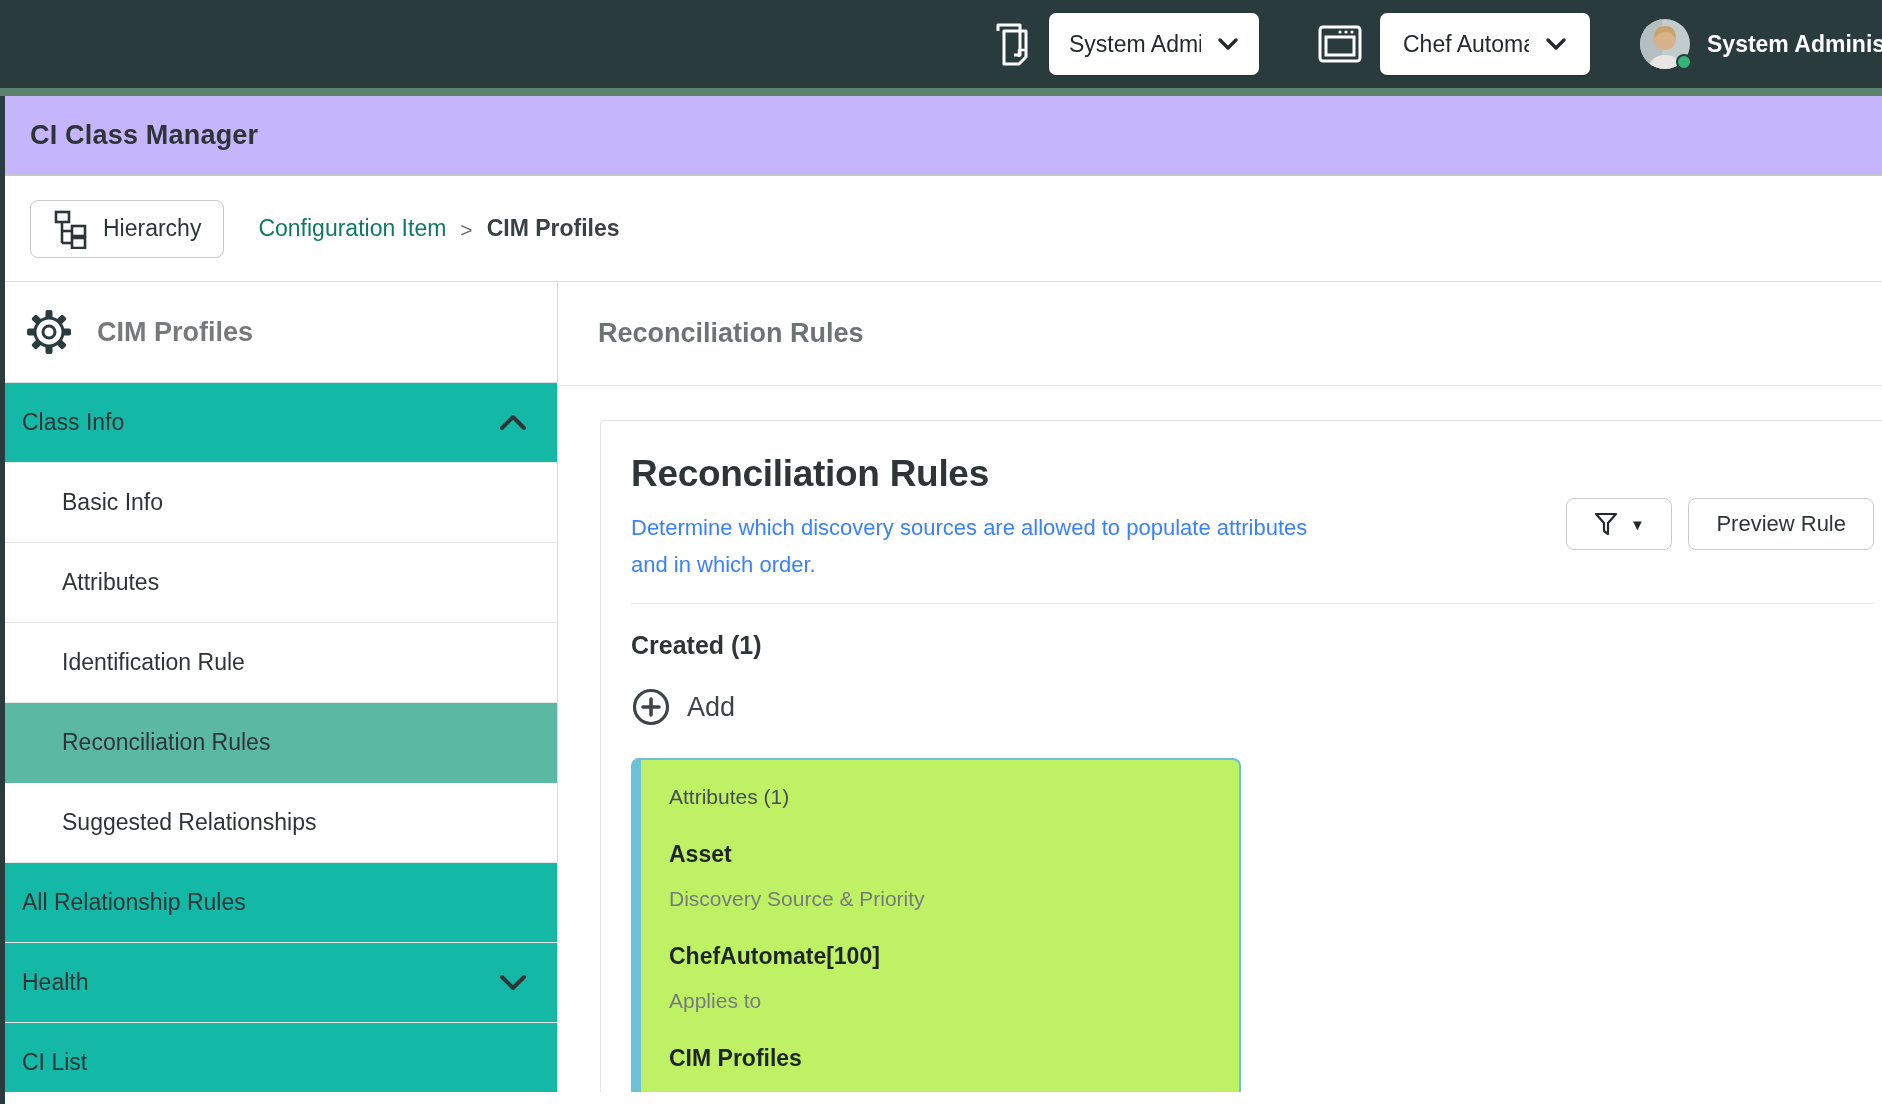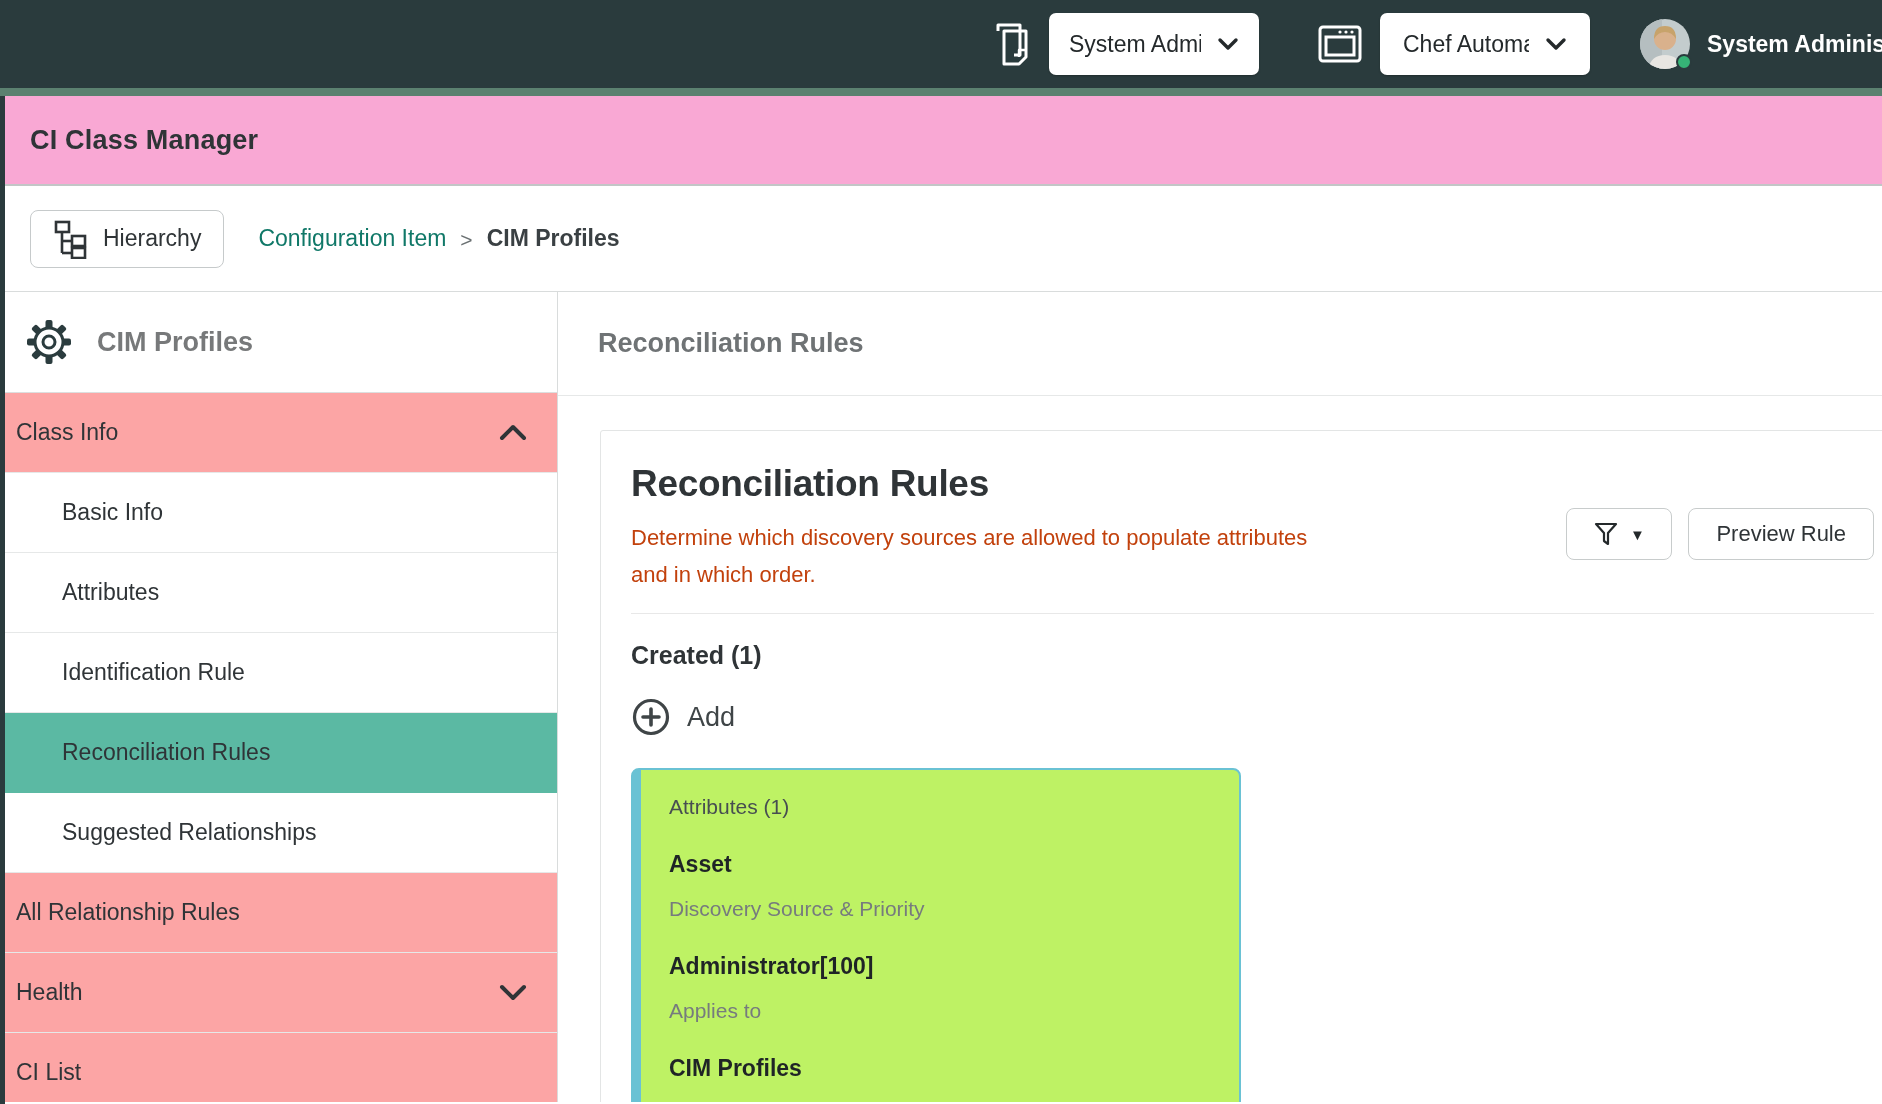--- a/index.html
+++ b/index.html
@@ -19,21 +19,21 @@
   .avatar-wrap { position: relative; width: 50px; height: 50px; margin-left: 50px; cursor: pointer; }
   .avatar-wrap svg { display: block; }
   .presence { position: absolute; right: -2px; bottom: -1px; width: 16px; height: 16px;
               border-radius: 50%; background: #36b376; border: 2px solid #2a3b3d; }
   .username { color: #fff; font-size: 23px; font-weight: 600; margin-left: 17px;
               white-space: nowrap; overflow: hidden; width: 175px; }
   .m-l10 { margin-left: 10px; } .m-l55 { margin-left: 55px; } .m-l14 { margin-left: 14px; }
 
   
   .accent-strip { height: 8px; background: #5b8170; }
-  .titlebar { height: 90px; background: #f9a8d4; border-bottom: 2px solid #c2c6c6;
+  .titlebar { height: 80px; background: #c4b5fd; border-bottom: 2px solid #c2c6c6;
               display: flex; align-items: center; padding-left: 30px; }
   .titlebar h1 { font-size: 27px; font-weight: 700; color: #2f3437; letter-spacing: .2px; }
 
   
   .crumbrow { height: 106px; background: #fff; border-bottom: 1px solid #d9dcdc;
               display: flex; align-items: center; padding-left: 30px; }
   .hierarchy-btn { display: flex; align-items: center; gap: 14px; height: 58px; padding: 0 22px;
               background: #fff; border: 1px solid #c6cacb; border-radius: 8px; cursor: pointer;
               font-size: 23px; color: #2f3437; font-family: inherit; }
   .breadcrumb { display: flex; align-items: flex-end; gap: 14px; margin-left: 34px; font-size: 23px; }
@@ -44,36 +44,36 @@
   
   .content { display: flex; height: 810px; }
 
   
   .sidebar { width: 558px; flex: 0 0 558px; border-right: 1px solid #d9dcdc; background: #fff; overflow: hidden; }
   .sb-header { height: 101px; border-bottom: 1px solid #dcdfdf; display: flex; align-items: center;
                gap: 24px; padding-left: 25px; background: #fff; }
   .sb-header .sb-title { font-size: 27px; font-weight: 600; color: #77797a; }
   .sb-item { height: 80px; display: flex; align-items: center; font-size: 23px; cursor: pointer;
              border-bottom: 1px solid #e6e8e8; padding-right: 28px; color: #2f3437; }
-  .sb-item.top { background: #fca5a5; padding-left: 16px; }
+  .sb-item.top { background: #14b8a6; padding-left: 22px; }
   .sb-item.sub { background: #fff; padding-left: 62px; }
   .sb-item.selected { background: #5bb9a3; border-bottom-color: #5bb9a3; }
   .sb-chev { margin-left: auto; display: flex; align-items: center; }
 
   
   main { flex: 1; background: #fff; overflow: hidden; }
   .panel-header { height: 104px; border-bottom: 1px solid #e6e8e8; display: flex; align-items: center;
                   padding-left: 40px; }
   .panel-header h2 { font-size: 27px; font-weight: 600; color: #6f7375; }
 
   .card { width: 1330px; margin: 34px 0 0 42px; background: #fff; border: 1px solid #e3e5e5;
           border-radius: 3px; padding: 32px 55px 60px 30px; }
   .card-top { display: flex; justify-content: space-between; align-items: flex-start; }
   .card-headings h3 { font-size: 37px; font-weight: 800; color: #2f3437; letter-spacing: -.3px; }
-  .card-headings p { font-size: 22px; line-height: 37px; max-width: 700px; margin-top: 14px; color: #c2410c; }
+  .card-headings p { font-size: 22px; line-height: 37px; max-width: 700px; margin-top: 14px; color: #3b82f6; }
   .card-actions { display: flex; gap: 16px; margin-top: 45px; }
   .btn { background: #fff; border: 1px solid #c8cccc; border-radius: 8px; height: 52px;
          display: flex; align-items: center; justify-content: center; cursor: pointer;
          font-family: inherit; font-size: 22px; color: #2f3437; }
   .filter-btn { width: 106px; gap: 12px; }
   .filter-caret { font-size: 15px; color: #24292b; }
   .preview-btn { padding: 0 27px; }
 
   .card hr { border: none; border-top: 1px solid #e8e8e8; margin: 20px 0 27px; }
   .created-heading { font-size: 25px; font-weight: 700; color: #2f3437; margin-bottom: 27px; }
@@ -281,21 +281,21 @@
           <span>Add</span>
         </button>
 
         <div class="rule-card">
           <div class="rule-field">
             <div class="rf-label">Attributes (1)</div>
             <div class="rf-value">Asset</div>
           </div>
           <div class="rule-field">
             <div class="rf-label">Discovery Source &amp; Priority</div>
-            <div class="rf-value">Administrator[100]</div>
+            <div class="rf-value">ChefAutomate[100]</div>
           </div>
           <div class="rule-field">
             <div class="rf-label">Applies to</div>
             <div class="rf-value">CIM Profiles</div>
           </div>
           <div class="rule-status">Active</div>
         </div>
       </section>
     </main>
   </div>

